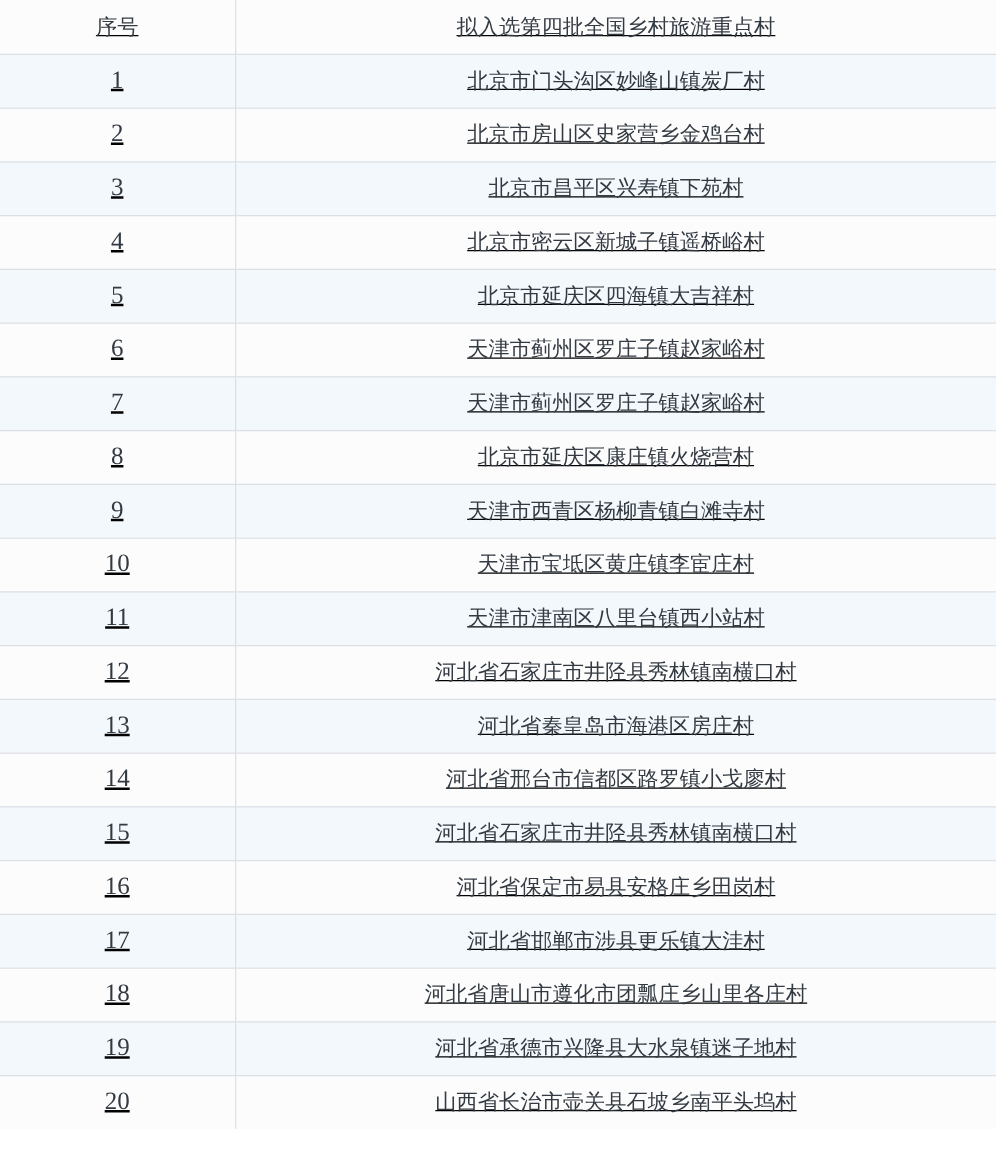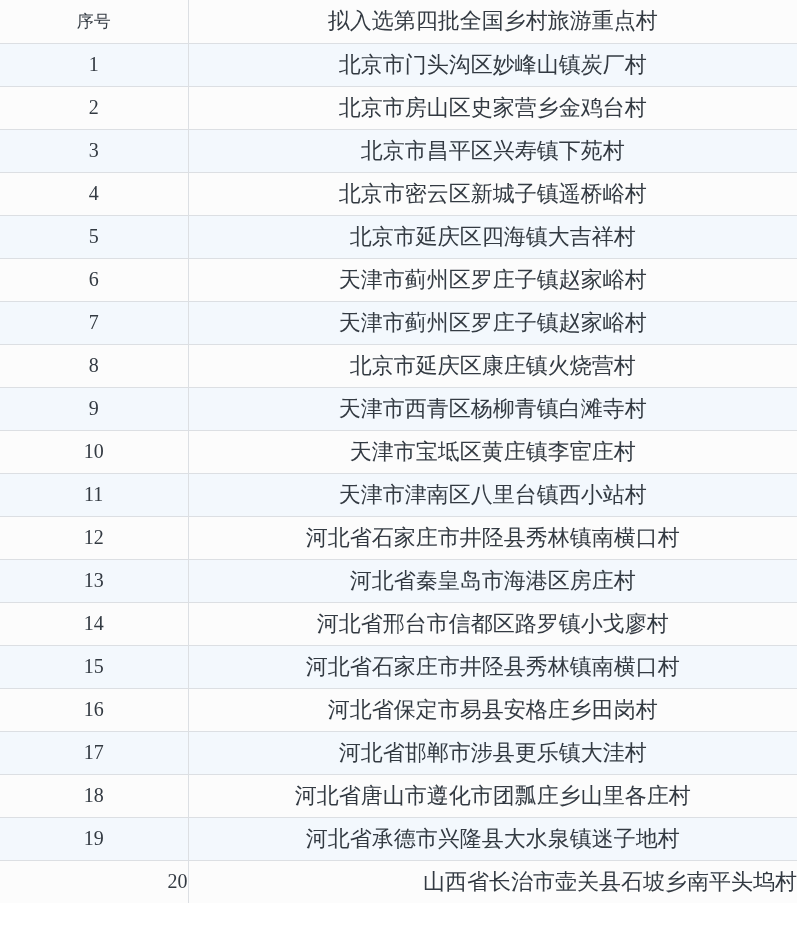--- a/index.html
+++ b/index.html
@@ -10,20 +10,21 @@
   }
   html, body {
     margin: 0;
     padding: 0;
     background: #ffffff;
   }
   .table-wrap {
     width: 797px;
     height: 927px;
     overflow: hidden;
+    text-decoration: underline;
   }
   table {
     border-collapse: collapse;
     table-layout: fixed;
     width: 797px;
   }
   col.col-no { width: 188px; }
   col.col-village { width: 609px; }
   th, td {
     border-bottom: 1px solid var(--border-color);
@@ -39,28 +40,28 @@
   thead tr {
     height: 43px;
     background: var(--row-even-bg);
   }
   tbody tr {
     height: 43px;
   }
   tbody tr:nth-child(odd) { background: var(--row-odd-bg); }
   tbody tr:nth-child(even) { background: var(--row-even-bg); }
   tbody tr:last-child th,
-  tbody tr:last-child td { border-bottom: none; text-align: right; }
+  tbody tr:last-child td { border-bottom: none; }
   .cell-no {
     font-family: "Liberation Serif", serif;
     font-size: 20px;
   }
   .cell-village, .cell-header {
     font-family: "Liberation Sans", "DejaVu Sans", sans-serif;
-    font-size: 22px;
+    font-size: 17px;
     margin-left: 15px;
   }
   th.cell-header-no {
     font-family: "Liberation Sans", "DejaVu Sans", sans-serif;
     font-size: 17px;
   }
 </style>
 </head>
 <body>
 

